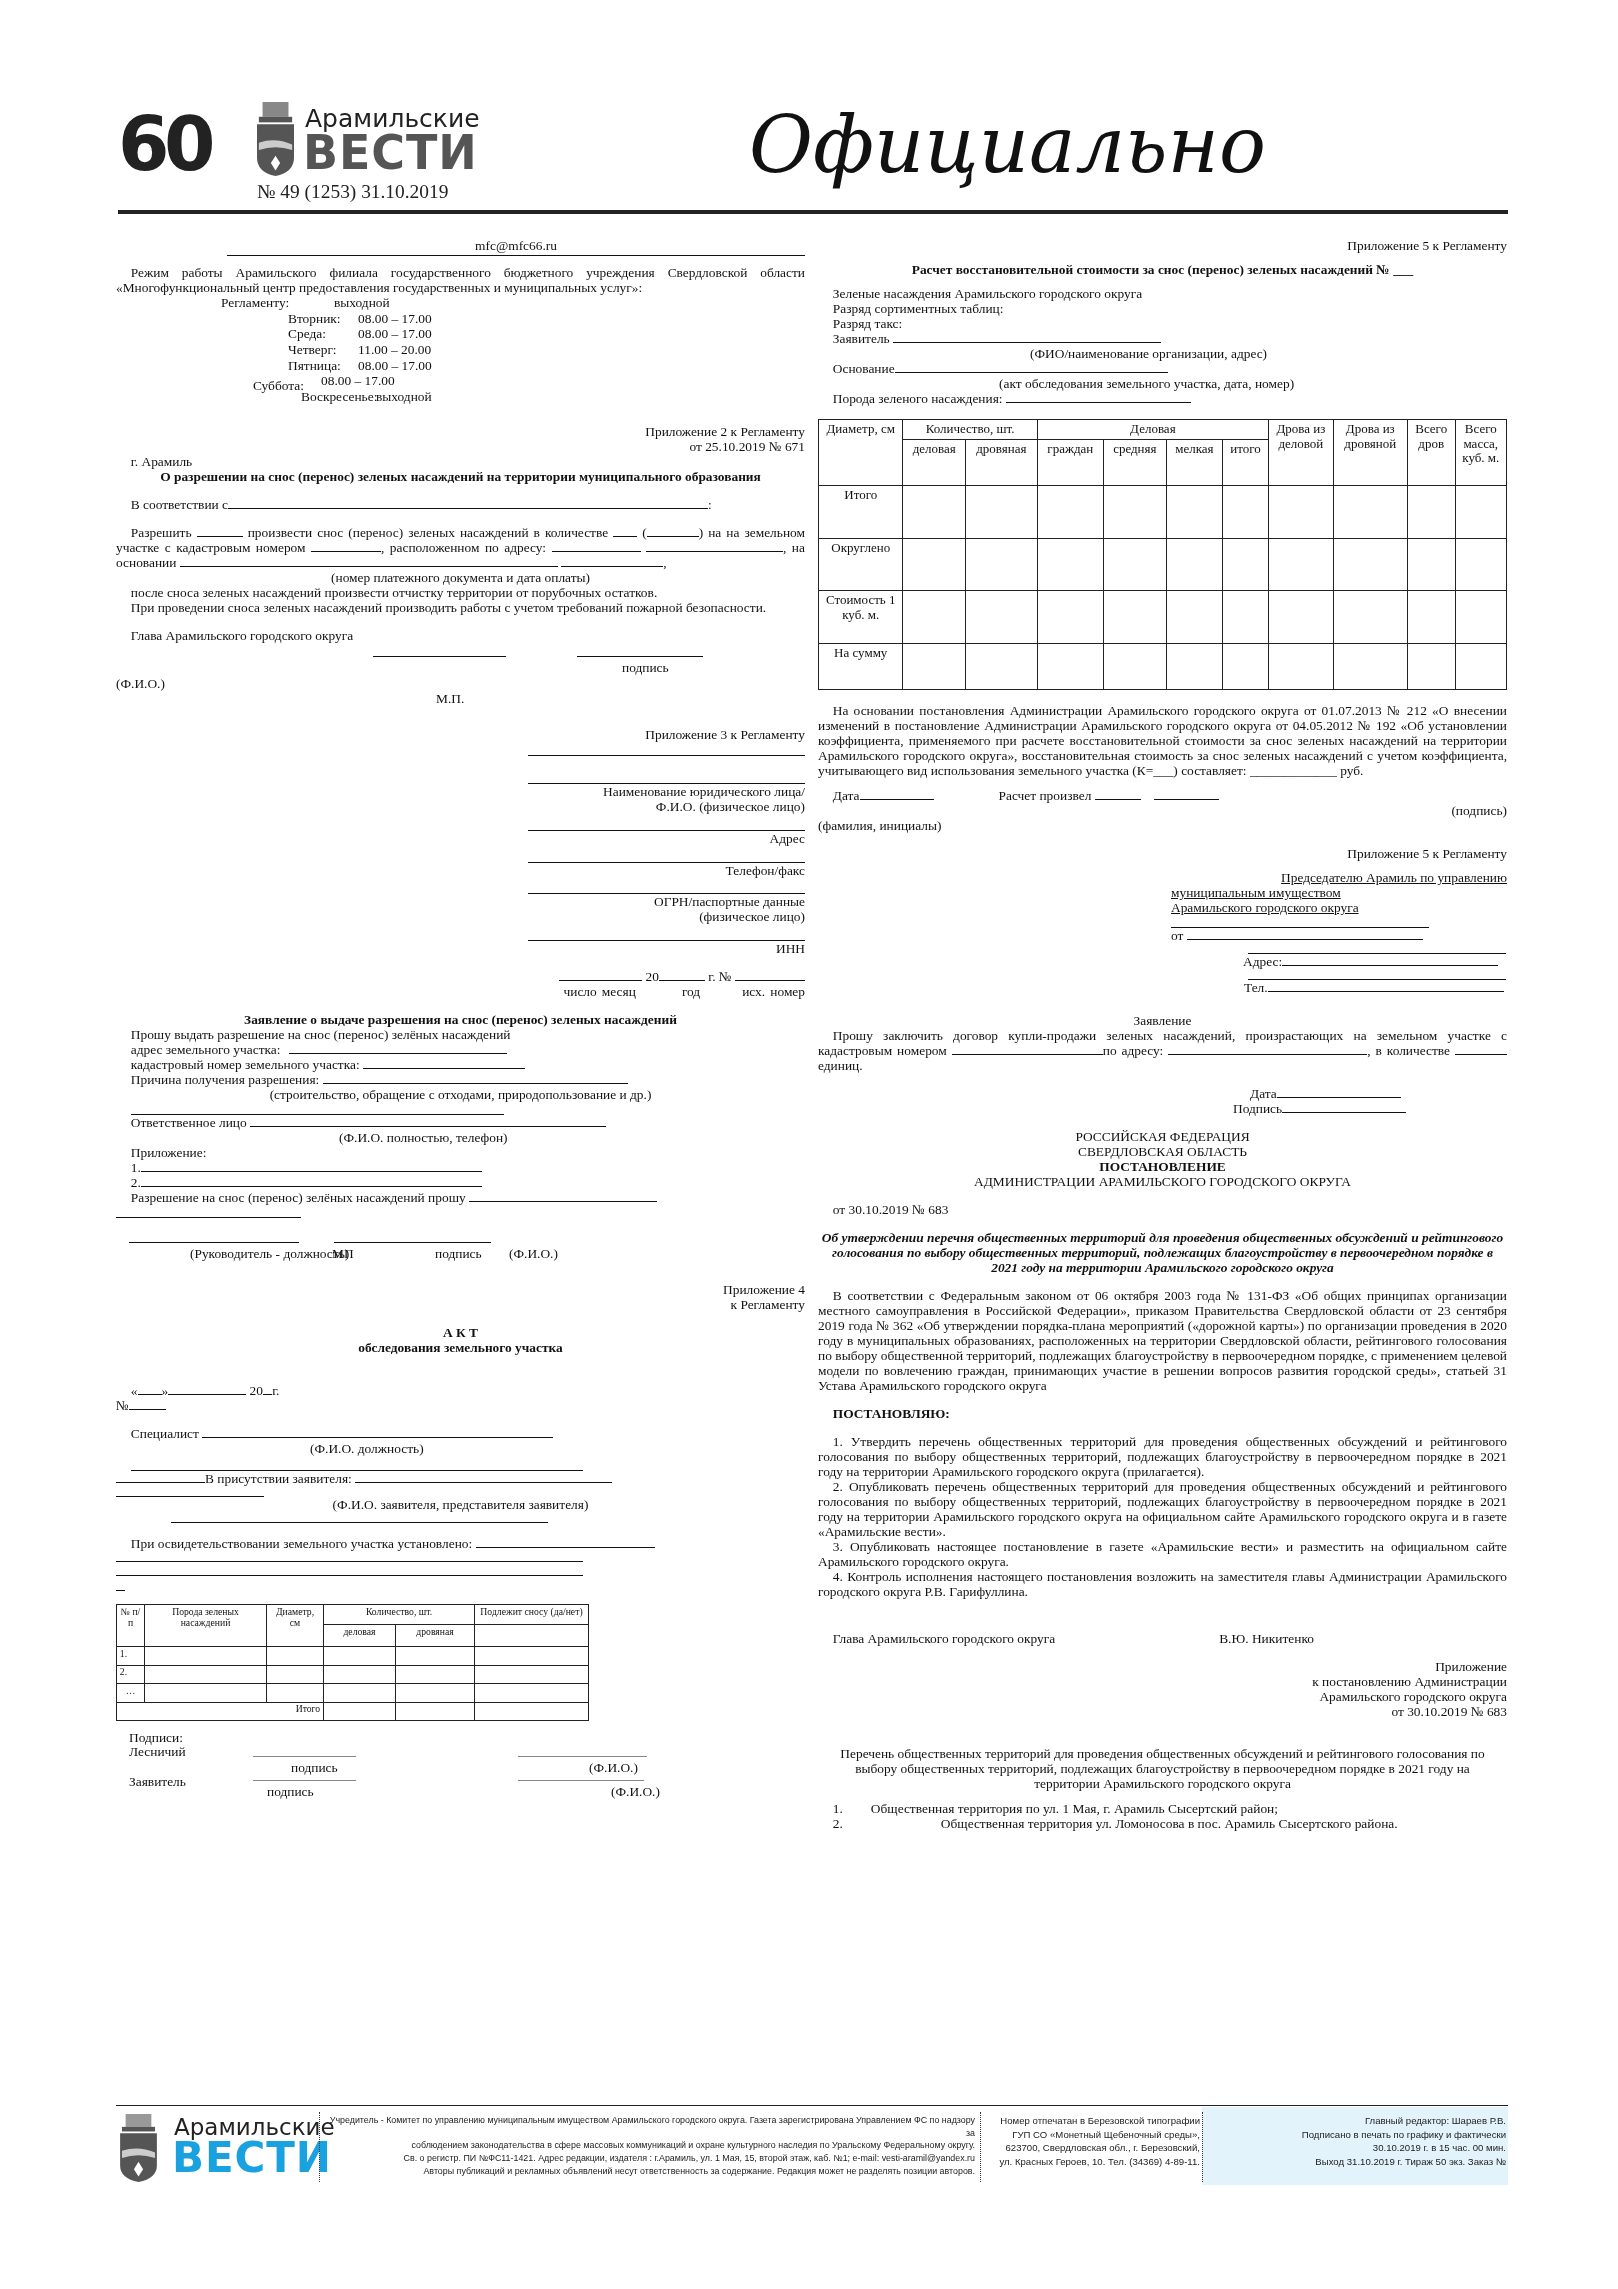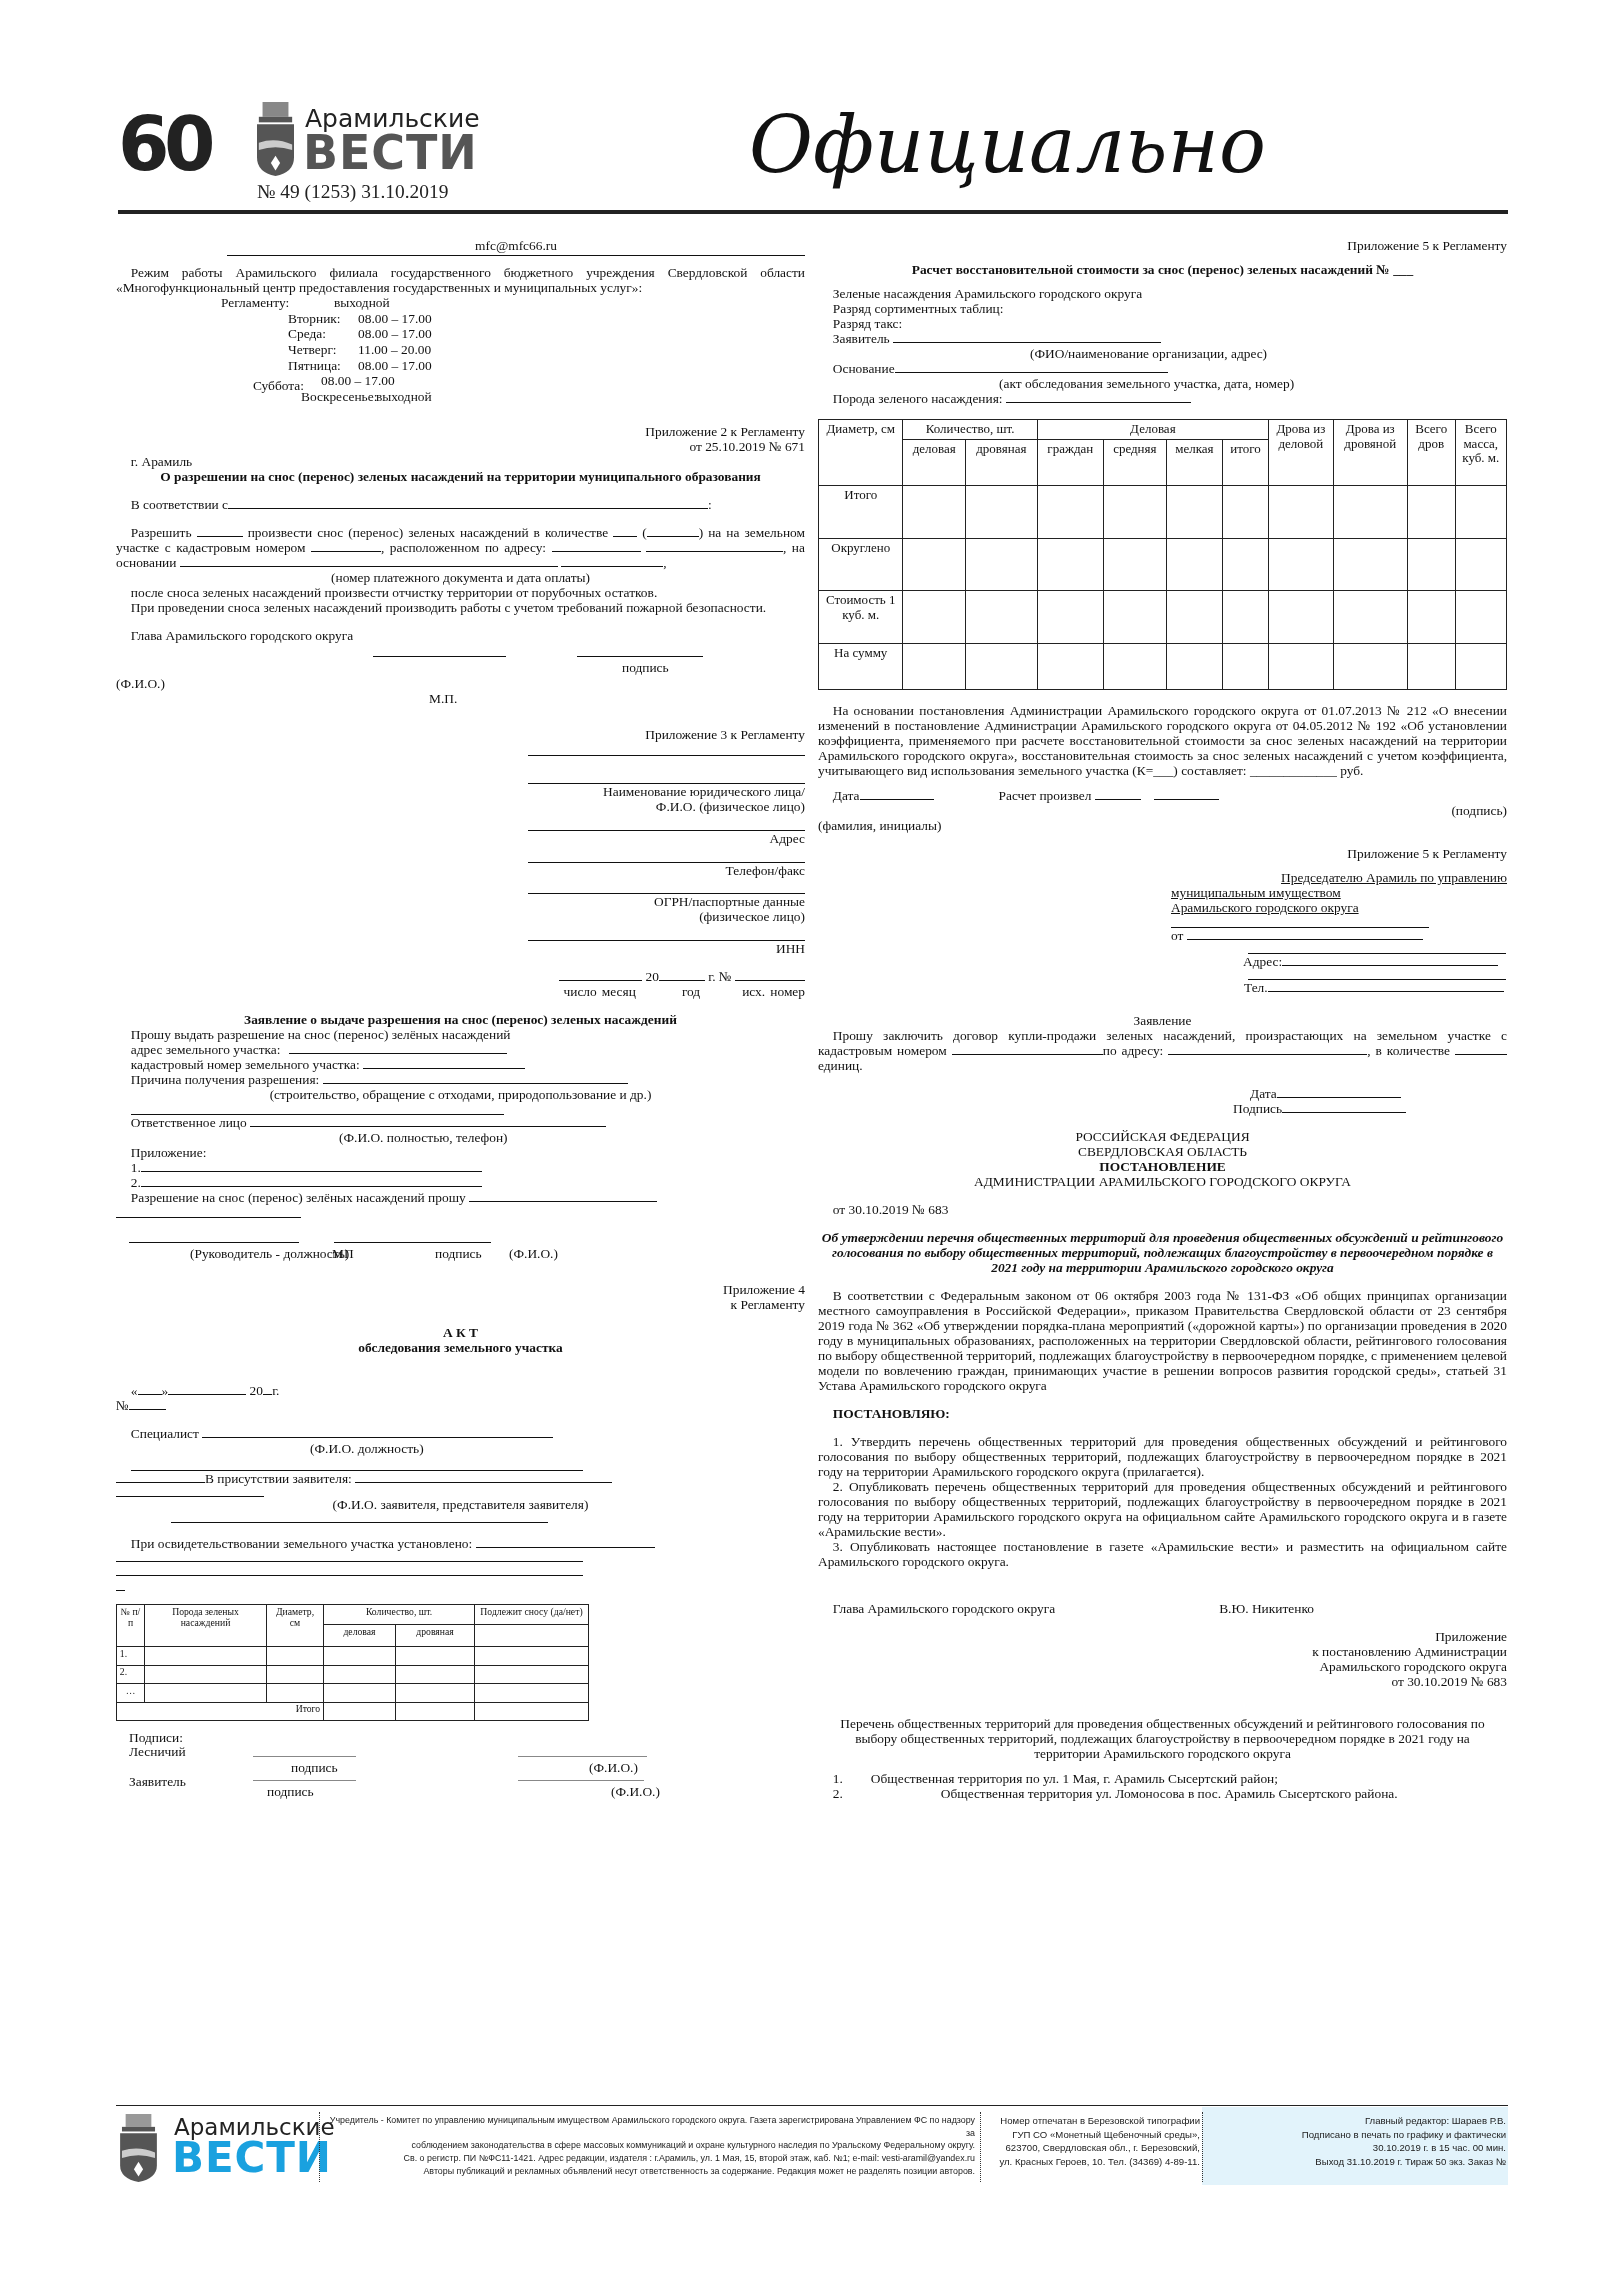--- a/index.html
+++ b/index.html
@@ -92,21 +92,21 @@
   <p class="c">(номер платежного документа и дата оплаты)</p>
   <p class="ind">после сноса зеленых насаждений произвести отчистку территории от порубочных остатков.</p>
   <p class="j ind">При проведении сноса зеленых насаждений производить работы с учетом требований пожарной безопасности.</p>
   <div class="gap14"></div>
   <p class="ind">Глава Арамильского городского округа</p>
   <div style="position:relative;height:65px">
     <div class="abs" style="left:257px;top:13px;width:133px;border-bottom:0.9px solid #111"></div>
     <div class="abs" style="left:461px;top:13px;width:126px;border-bottom:0.9px solid #111"></div>
     <div class="abs" style="left:506px;top:16.6px">подпись</div>
     <div class="abs" style="left:0;top:33px">(Ф.И.О.)</div>
-    <div class="abs" style="left:313px;top:48px">М.П.</div>
+    <div class="abs" style="left:320px;top:48px">М.П.</div>
   </div>
   <div class="gap20"></div>
   <p class="r">Приложение 3 к Регламенту</p>
   <div style="margin-left:412px;width:277px">
     <div class="line" style="height:14.8px"></div>
     <div class="line" style="height:28px"></div>
     <p class="r" style="white-space:pre-line">Наименование юридического лица/
 Ф.И.О. (физическое лицо)</p>
     <div class="line" style="height:16.6px"></div>
     <p class="r">Адрес</p>
@@ -351,20 +351,21 @@
   <div class="gap14"></div>
   <p class="c b i" style="padding:0 3.7px">Об утверждении перечня общественных территорий для проведения общественных обсуждений и рейтингового голосования по выбору общественных территорий, подлежащих благоустройству в первоочередном порядке в 2021 году на территории Арамильского городского округа</p>
   <div class="gap14"></div>
   <p class="j ind">В соответствии с Федеральным законом от 06 октября 2003 года № 131-ФЗ «Об общих принципах организации местного самоуправления в Российской Федерации», приказом Правительства Свердловской области от 23 сентября 2019 года № 362 «Об утверждении порядка-плана мероприятий («дорожной карты») по организации проведения в 2020 году в муниципальных образованиях, расположенных на территории Свердловской области, рейтингового голосования по выбору общественной территорий, подлежащих благоустройству в первоочередном порядке, с применением целевой модели по вовлечению граждан, принимающих участие в решении вопросов развития городской среды», статьей 31 Устава Арамильского городского округа</p>
   <div class="gap14"></div>
   <p class="ind b">ПОСТАНОВЛЯЮ:</p>
   <div class="gap14"></div>
   <p class="j ind">1. Утвердить перечень общественных территорий для проведения общественных обсуждений и рейтингового голосования по выбору общественных территорий, подлежащих благоустройству в первоочередном порядке в 2021 году на территории Арамильского городского округа (прилагается).</p>
   <p class="j ind">2. Опубликовать перечень общественных территорий для проведения общественных обсуждений и рейтингового голосования по выбору общественных территорий, подлежащих благоустройству в первоочередном порядке в 2021 году на территории Арамильского городского округа на официальном сайте Арамильского городского округа и  в газете «Арамильские вести».</p>
   <p class="j ind">3. Опубликовать настоящее постановление в газете «Арамильские вести» и разместить на официальном сайте Арамильского городского округа.</p>
+  <p class="j ind">4. Контроль исполнения настоящего постановления возложить на заместителя главы Администрации Арамильского городского округа  Р.В. Гарифуллина.</p>
   <div class="gap20"></div>
     <div class="gap14"></div>
   <p class="ind"><span>Глава Арамильского городского округа</span><span style="display:inline-block;width:164px"></span><span>В.Ю. Никитенко</span></p>
   <div class="gap14"></div>
   <p class="r">Приложение</p>
   <p class="r">к постановлению Администрации</p>
   <p class="r">Арамильского городского округа</p>
   <p class="r">от 30.10.2019  № 683</p>
   <div class="gap20"></div>
     <div class="gap10"></div>

